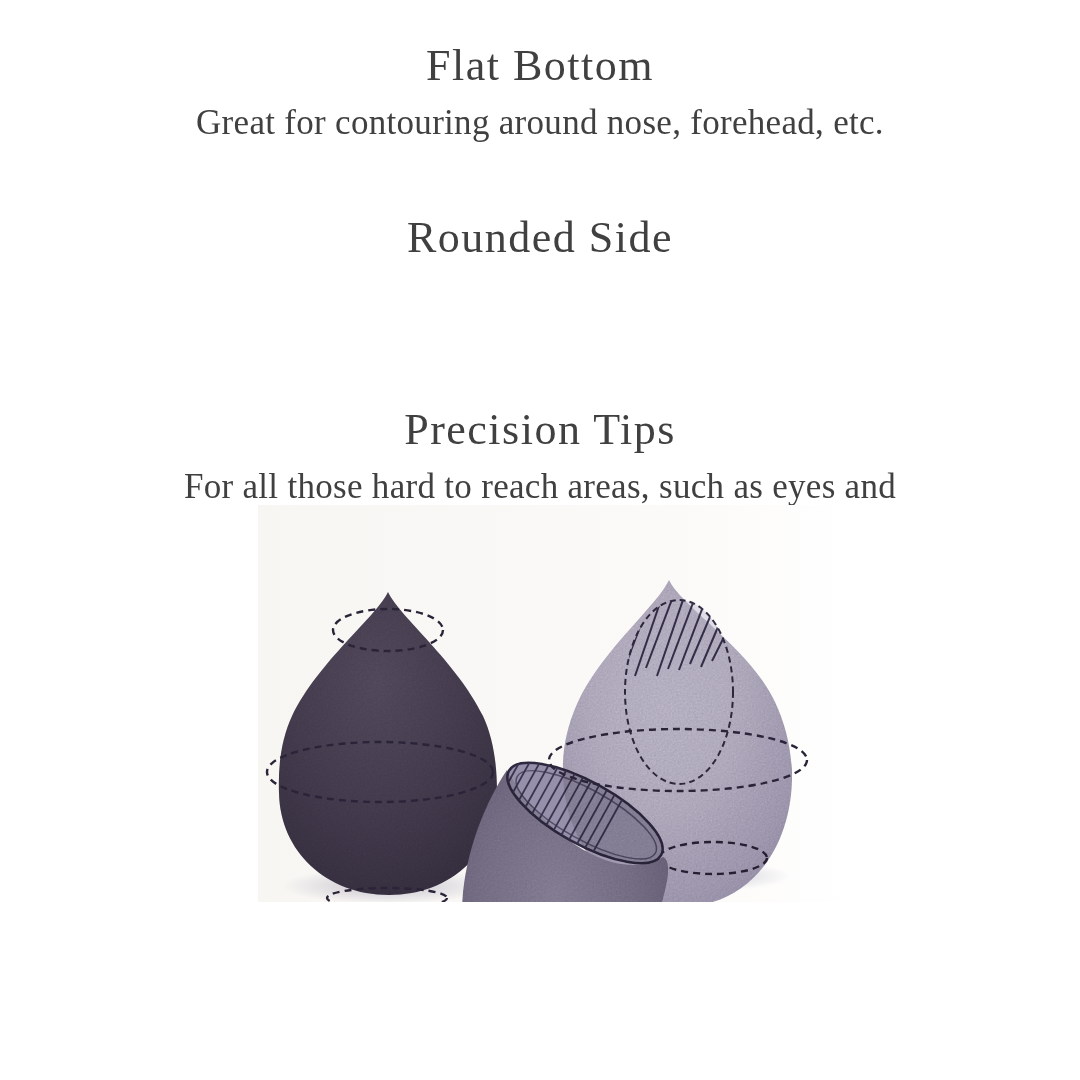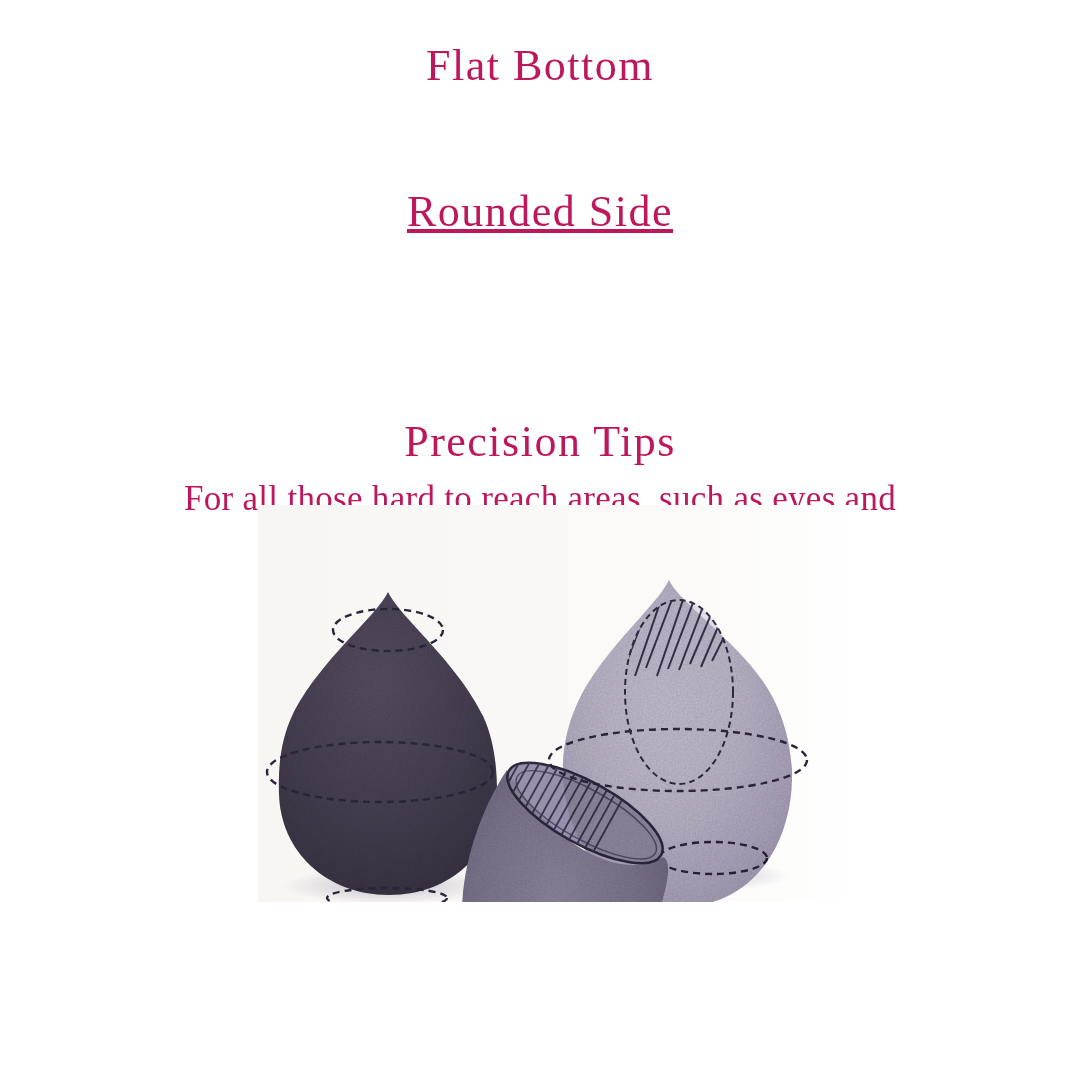--- a/index.html
+++ b/index.html
@@ -1,43 +1,44 @@
 <!DOCTYPE html>
 <html><head>
 <meta charset="utf-8">
 <style>
   html,body{margin:0;padding:0;background:#ffffff;}
   .canvas{
     position:relative;width:1080px;height:902px;background:#ffffff;
-    font-family:"Liberation Serif","DejaVu Serif",serif;color:#be185d;overflow:hidden;
+    font-family:"Liberation Serif","DejaVu Serif",serif;color:#404040;overflow:hidden;
   }
   .feature{position:absolute;left:0;width:1080px;text-align:center;}
   .feature h2{
     margin:0;font-size:44px;font-weight:normal;letter-spacing:1.5px;line-height:56px;
   }
   .feature p{
     margin:0 auto;font-size:35px;font-weight:normal;letter-spacing:0.3px;line-height:46px;
     max-width:800px;
   }
   .feature.f1{top:38px;}
   .feature.f1 p{max-width:880px;}
-  .feature.f2{top:184px;text-decoration:underline;}
-  .feature.f3{top:414px;}
+  .feature.f2{top:210px;}
+  .feature.f3{top:402px;}
   .feature h2{margin-bottom:6px;}
   .photo{
     position:absolute;left:200px;top:498px;width:700px;height:582px;
   }
 </style>
 </head>
 <body>
 
 <div class="canvas">
 
   <section class="feature f1">
     <h2>Flat Bottom</h2>
+    <p>Great for contouring around nose, forehead, etc.</p>
   </section>
 
   <section class="feature f2">
     <h2>Rounded Side</h2>
   </section>
 
   <section class="feature f3">
     <h2>Precision Tips</h2>
     <p>For all those hard to reach areas, such as eyes and mouth.</p>
   </section>

